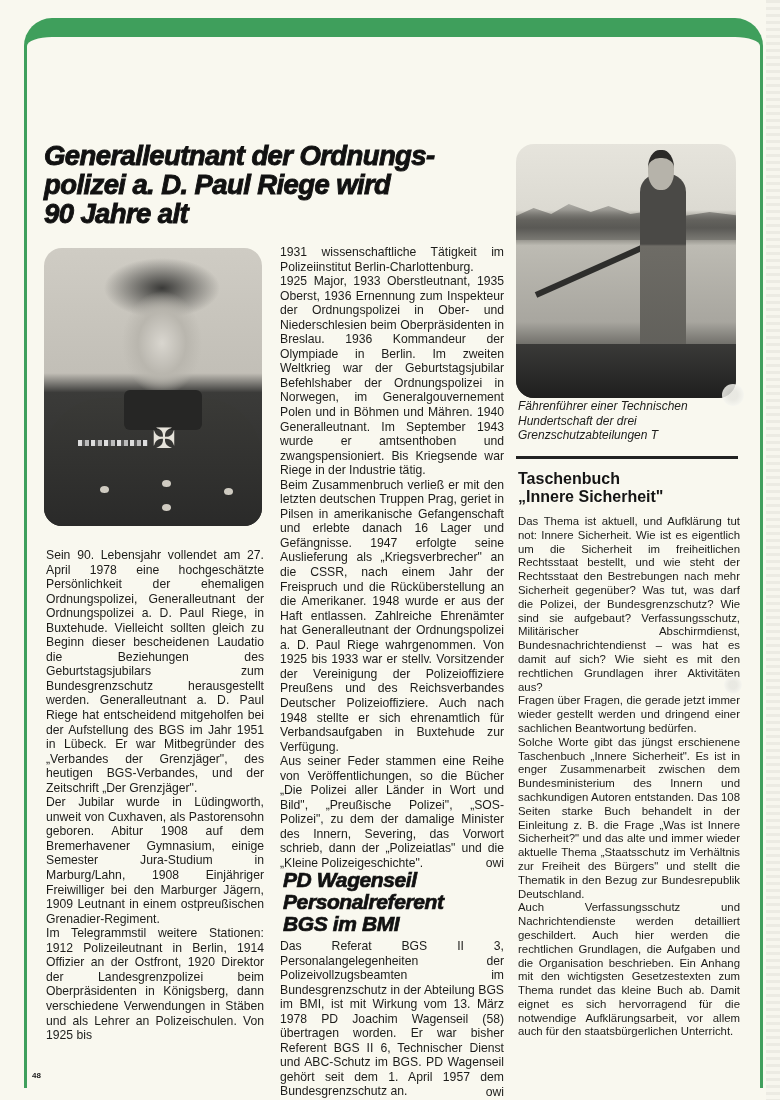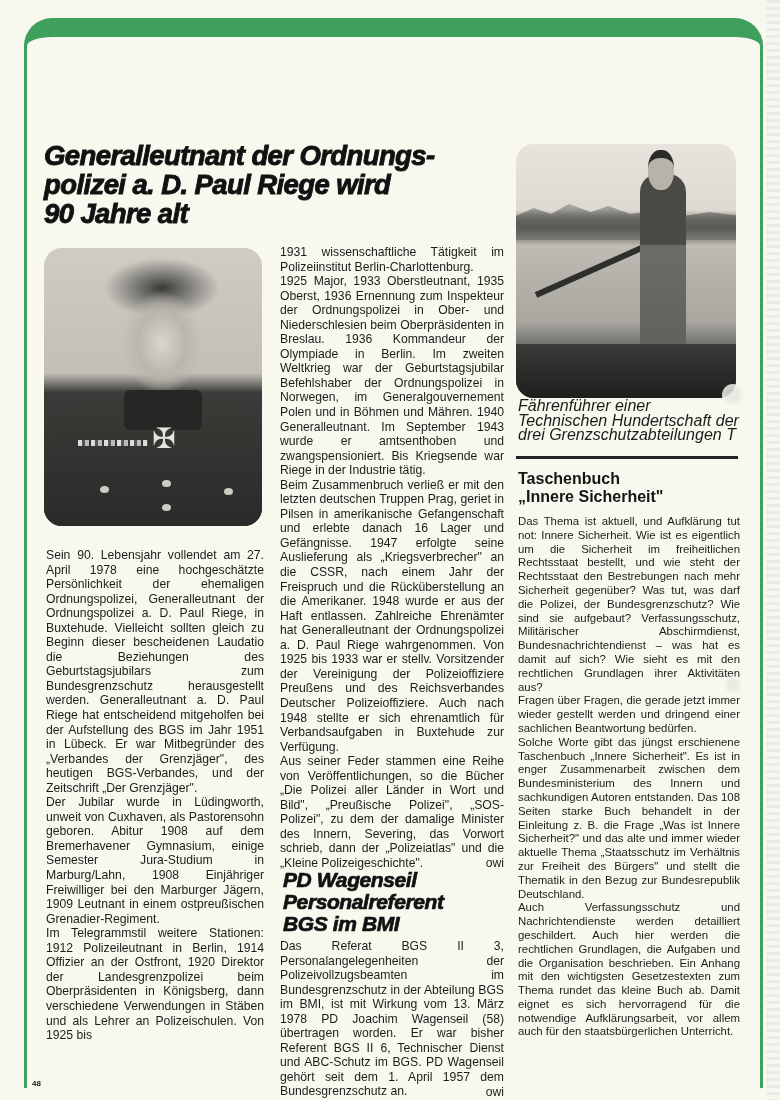--- a/index.html
+++ b/index.html
@@ -79,21 +79,21 @@
     .soldier .rail {
       position: absolute; left: 20px; top: 148px; width: 140px; height: 6px;
       background: #2e2e2c; transform: rotate(-24deg); transform-origin: left center;
     }
     .soldier .raft {
       position: absolute; left: 0; top: 200px; width: 220px; height: 54px;
       background: linear-gradient(180deg, #3a3a38, #1f1f1e);
     }
     .caption {
       position: absolute; left: 518px; top: 399px; width: 222px;
-      font-style: italic; font-size: 16px; line-height: 14.6px; color: #1c1c1a;
+      font-style: italic; font-size: 12px; line-height: 14.6px; color: #1c1c1a;
     }
     .rule-thick {
       position: absolute; left: 516px; top: 456px; width: 222px; height: 3px; background: #222;
     }
     .box-title {
       position: absolute; left: 518px; top: 470px; width: 222px;
       font-weight: bold; font-size: 16px; line-height: 17.5px; color: #151515;
     }
     .col {
       position: absolute; font-size: 12.2px; line-height: 14.55px; text-align: justify;
@@ -105,21 +105,21 @@
     .col-mid2  { left: 280px; top: 939px; width: 224px; }
     .col-right { left: 518px; top: 511px; width: 222px; font-size: 11.4px; line-height: 13.8px; }
     .col-right p.gap { margin-top: 4px; }
     .sign { display: flex; justify-content: space-between; align-items: flex-end; }
     .sub-headline {
       position: absolute; left: 283px; top: 869px; width: 220px;
       font-weight: bold; font-style: italic; font-size: 21px; line-height: 22px;
       letter-spacing: -0.4px; -webkit-text-stroke: 0.7px #111; color: #111;
     }
     .page-num {
-      position: absolute; left: 32px; top: 1071px; font-size: 8px; font-weight: bold; color: #222; margin-top: 8px;
+      position: absolute; left: 32px; top: 1071px; font-size: 8px; font-weight: bold; color: #222;
     }
     .stipple {
       position: absolute; border-radius: 50%;
       background: radial-gradient(circle, #e6e6e0 0 30%, #f5f5ef 70%);
       opacity: 0.85;
     }
     .edge-texture {
       position: absolute; left: 766px; top: 0; width: 14px; height: 1100px;
       background: repeating-linear-gradient(180deg, #ecebe3 0 3px, #f7f6ee 3px 7px);
     }

